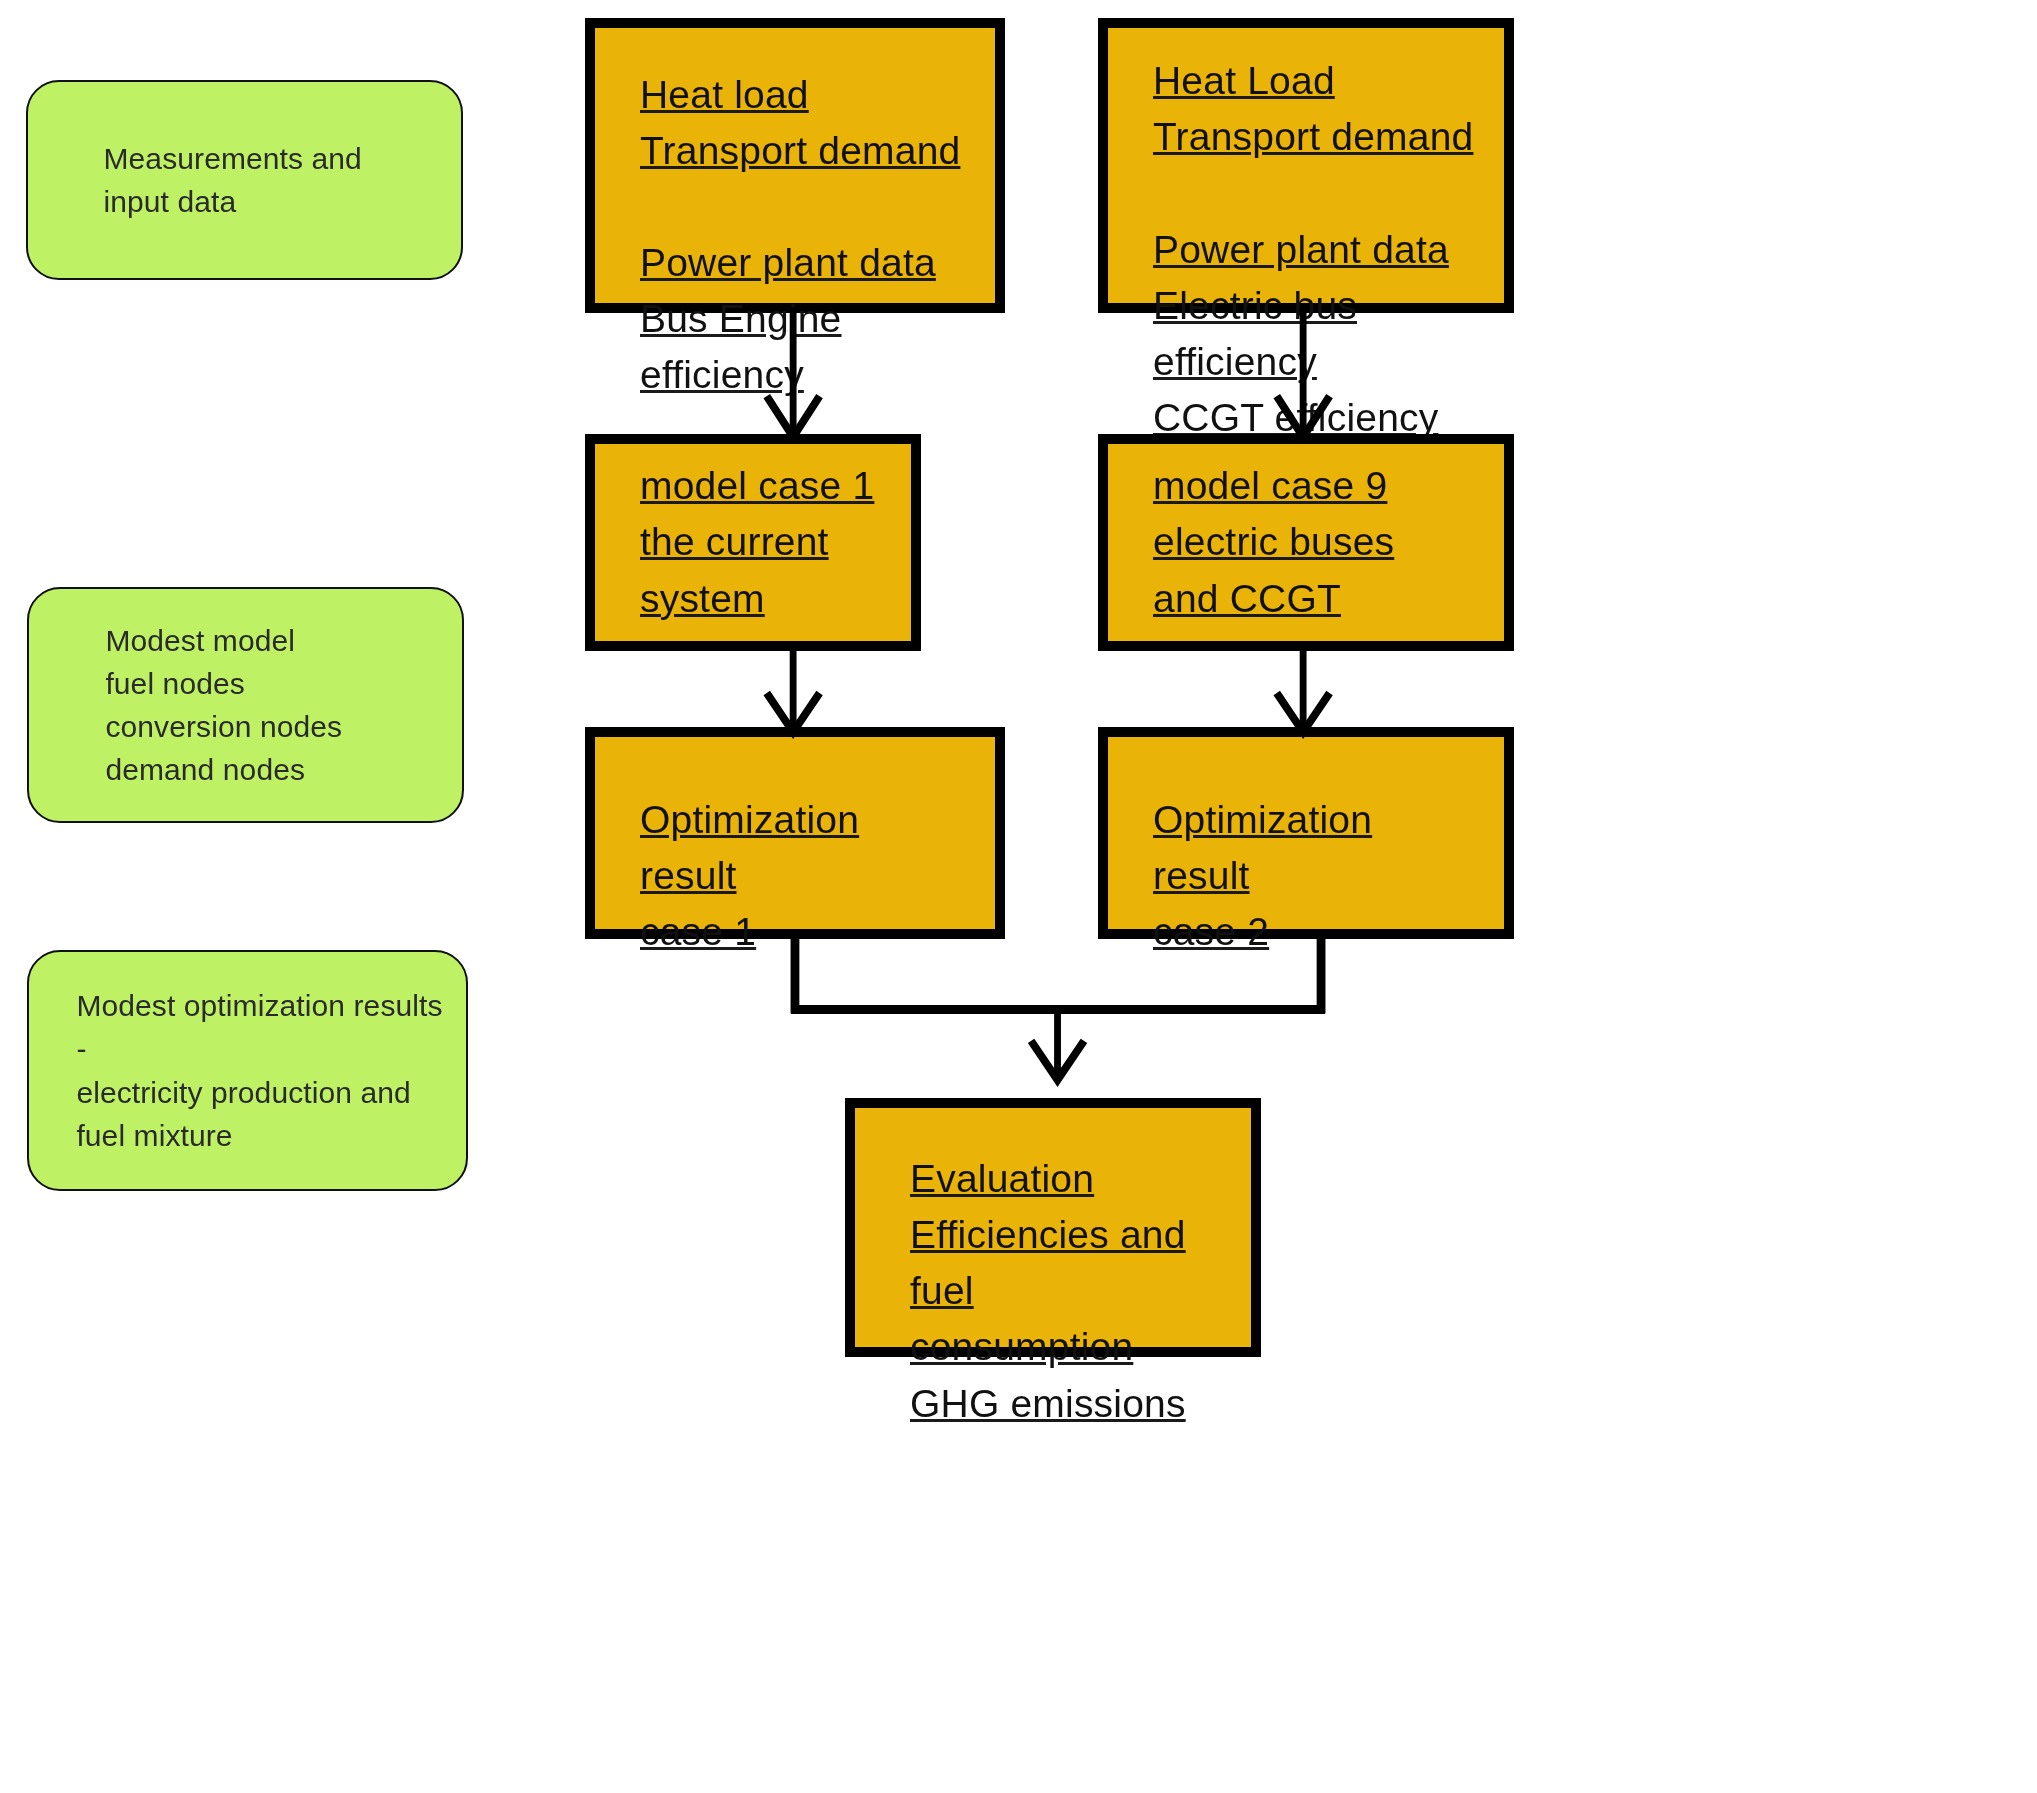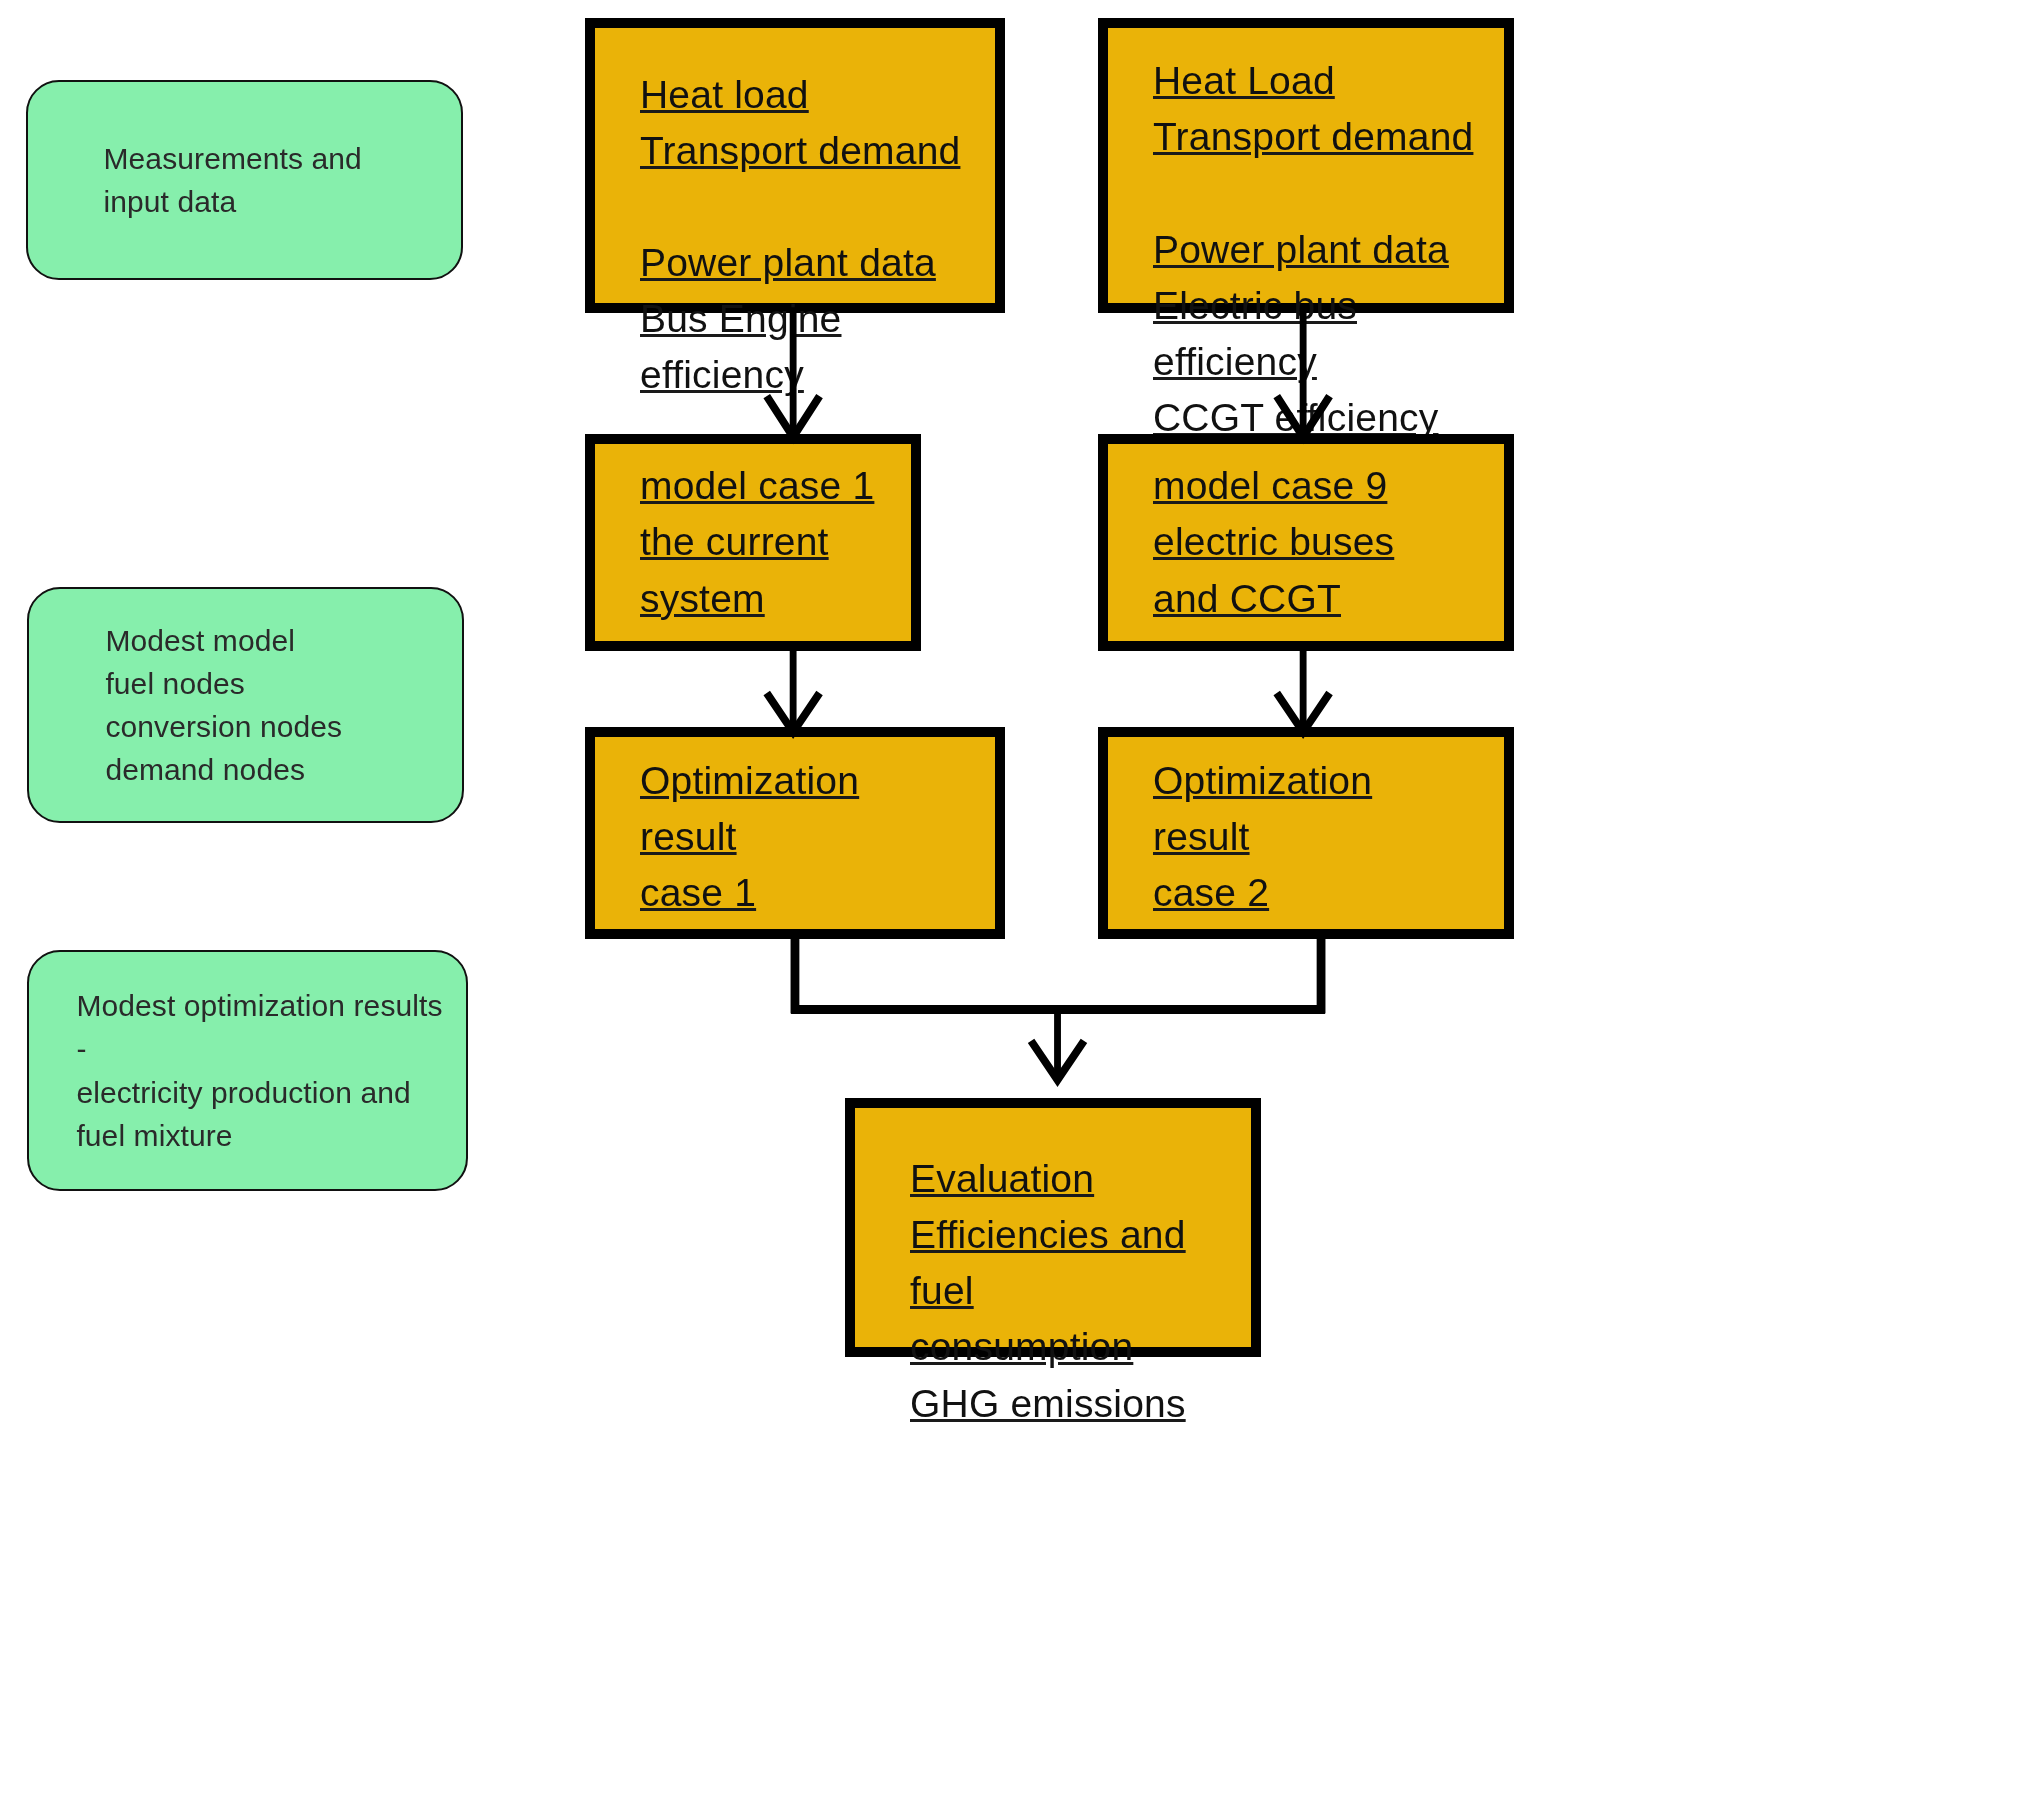--- a/index.html
+++ b/index.html
@@ -13,21 +13,21 @@
     height:1794px;
     background:#ffffff;
     overflow:hidden;
   }
   
   .note{
     position:absolute;
     box-sizing:border-box;
     border:2px solid #111111;
     border-radius:33px;
-    background:#86efac;
+    background:#bef264;
     display:flex;
     align-items:center;
     padding-left:76px;
     padding-right:19.6px;
   }
   .note .txt{
     font-size:30px;
     line-height:1.44;
     color:#2a2a2a;
     white-space:pre-line;
@@ -47,21 +47,21 @@
   }
   .proc .txt{
     font-size:39px;
     line-height:1.44;
     color:#111111;
     white-space:pre-line;
     letter-spacing:0.2px;
   }
   .proc.pad-top-a .txt{padding-top:39px;}
   .proc.pad-top-b .txt{padding-top:43px;}
-  .proc.pad-top-c .txt{padding-top:16px;}
+  .proc.pad-top-c .txt{padding-top:55px;}
   .proc.pad-top-d .txt{padding-top:45px;}
   
   .conn{position:absolute;pointer-events:none;}
   .conn svg{display:block;overflow:visible;}
 </style>
 </head>
 <body>
 
 <div id="stage">
 

